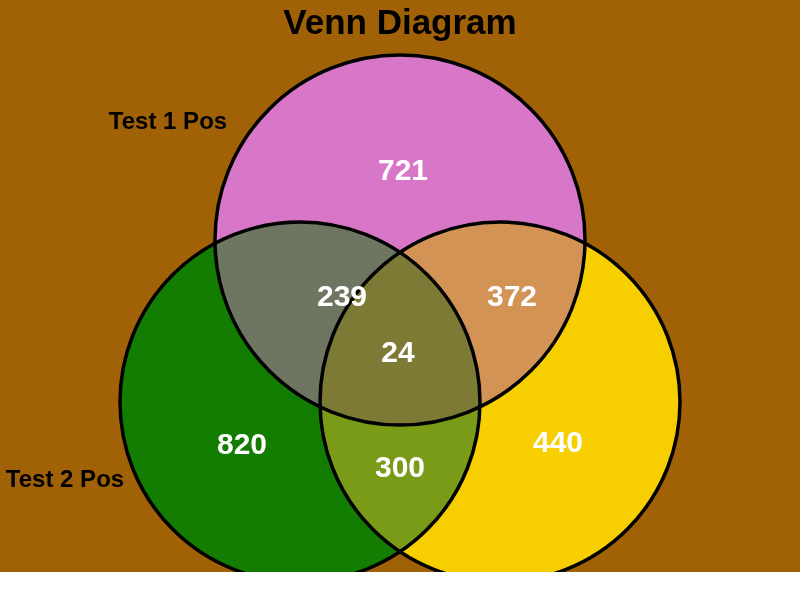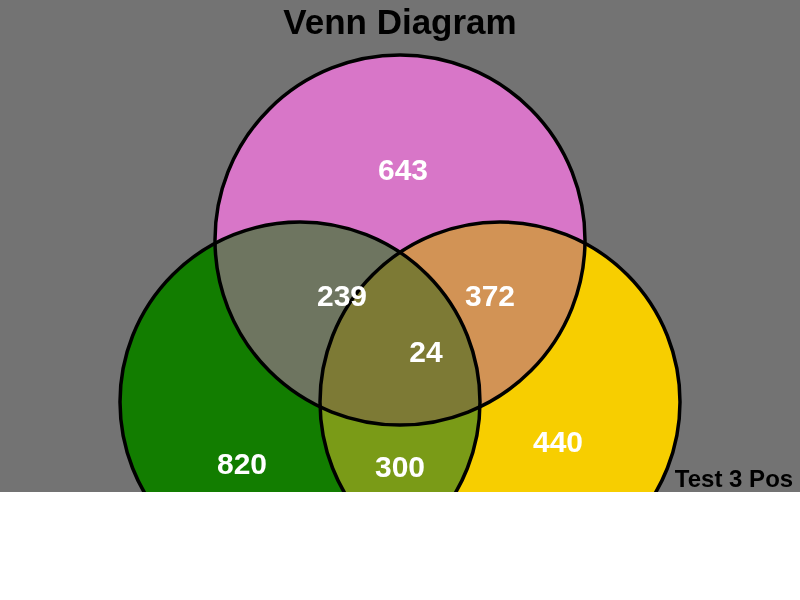--- a/index.html
+++ b/index.html
@@ -1,20 +1,20 @@
 <!DOCTYPE html>
 <html><head>
 <meta charset="utf-8">
 <style>
   html, body { margin: 0; padding: 0; background: #ffffff; }
   .canvas {
     position: relative;
     width: 800px;
-    height: 492px;
-    background: #737373;
+    height: 572px;
+    background: #a16207;
     font-family: "Liberation Sans", sans-serif;
     overflow: hidden;
   }
   .canvas svg { position: absolute; left: 0; top: 0; }
   .chart-title {
     position: absolute;
     left: 400px; top: 22px;
     transform: translate(-50%, -50%);
     font-size: 35px;
     font-weight: bold;
@@ -76,23 +76,24 @@
       </g>
     </g>
 
     <circle cx="400" cy="240" r="185" fill="none" stroke-width="3.5" stroke="#000000"></circle>
     <circle cx="300" cy="402" r="180" fill="none" stroke-width="3.5" stroke="#000000"></circle>
     <circle cx="500" cy="402" r="180" fill="none" stroke-width="3.5" stroke="#000000"></circle>
   </svg>
 
   <div class="chart-title">Venn Diagram</div>
 
-  <div class="set-label" style="left:734px; top:479px;">Test 3 Pos</div>
+  <div class="set-label" style="left:168px; top:121px;">Test 1 Pos</div>
+  <div class="set-label" style="left:65px; top:479px;">Test 2 Pos</div>
 
-  <div class="count-label" style="left:403px; top:170px;">643</div>
-  <div class="count-label" style="left:242px; top:464px;">820</div>
+  <div class="count-label" style="left:403px; top:170px;">721</div>
+  <div class="count-label" style="left:242px; top:444px;">820</div>
   <div class="count-label" style="left:558px; top:442px;">440</div>
   <div class="count-label" style="left:298px; top:296px;margin-left:44px;">239</div>
-  <div class="count-label" style="left:490px; top:296px;">372</div>
+  <div class="count-label" style="left:512px; top:296px;">372</div>
   <div class="count-label" style="left:400px; top:467px;">300</div>
-  <div class="count-label" style="left:398px; top:352px;margin-left:28px;">24</div>
+  <div class="count-label" style="left:398px; top:352px;">24</div>
 
 </div>
 
 </body></html>

